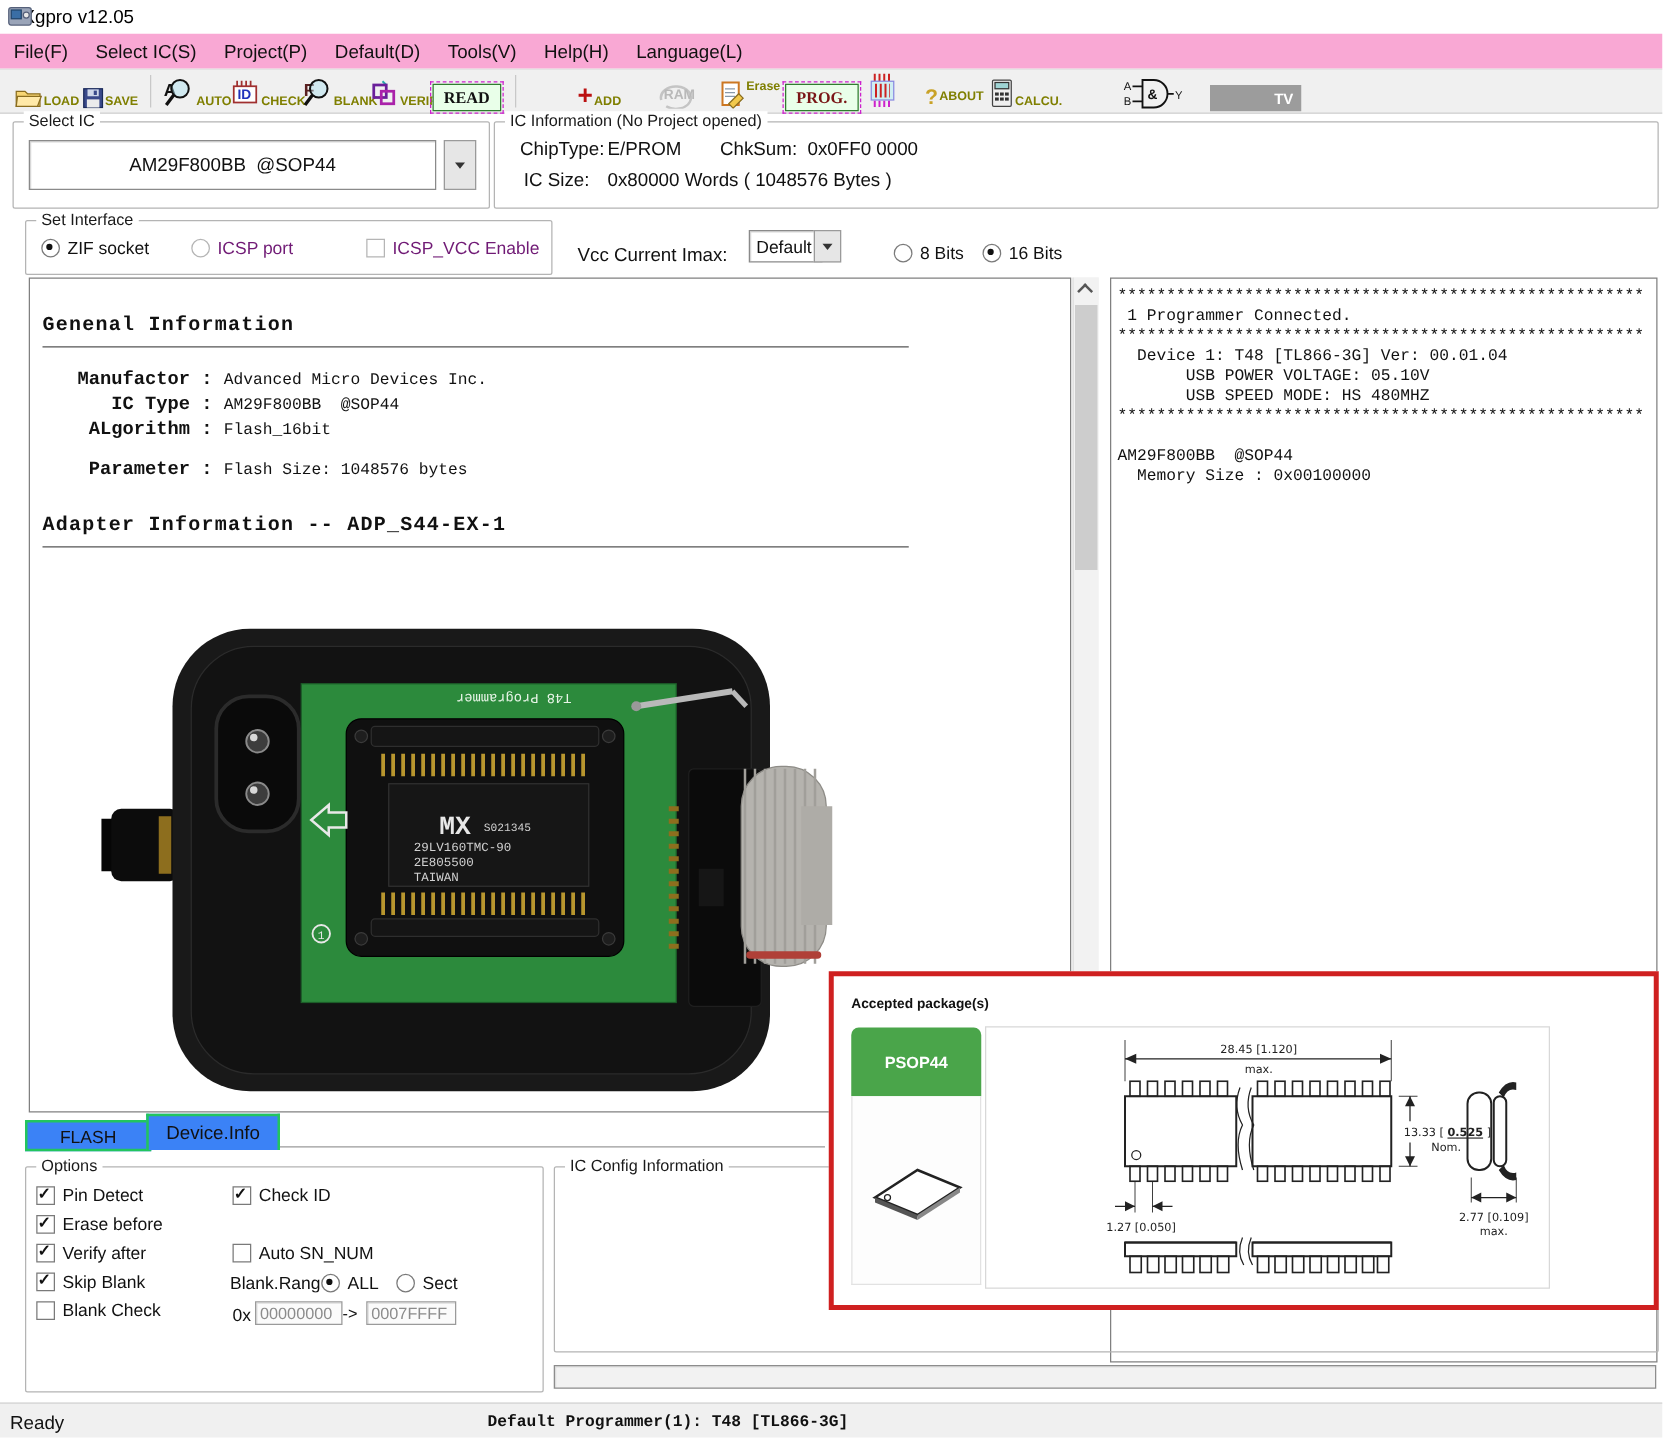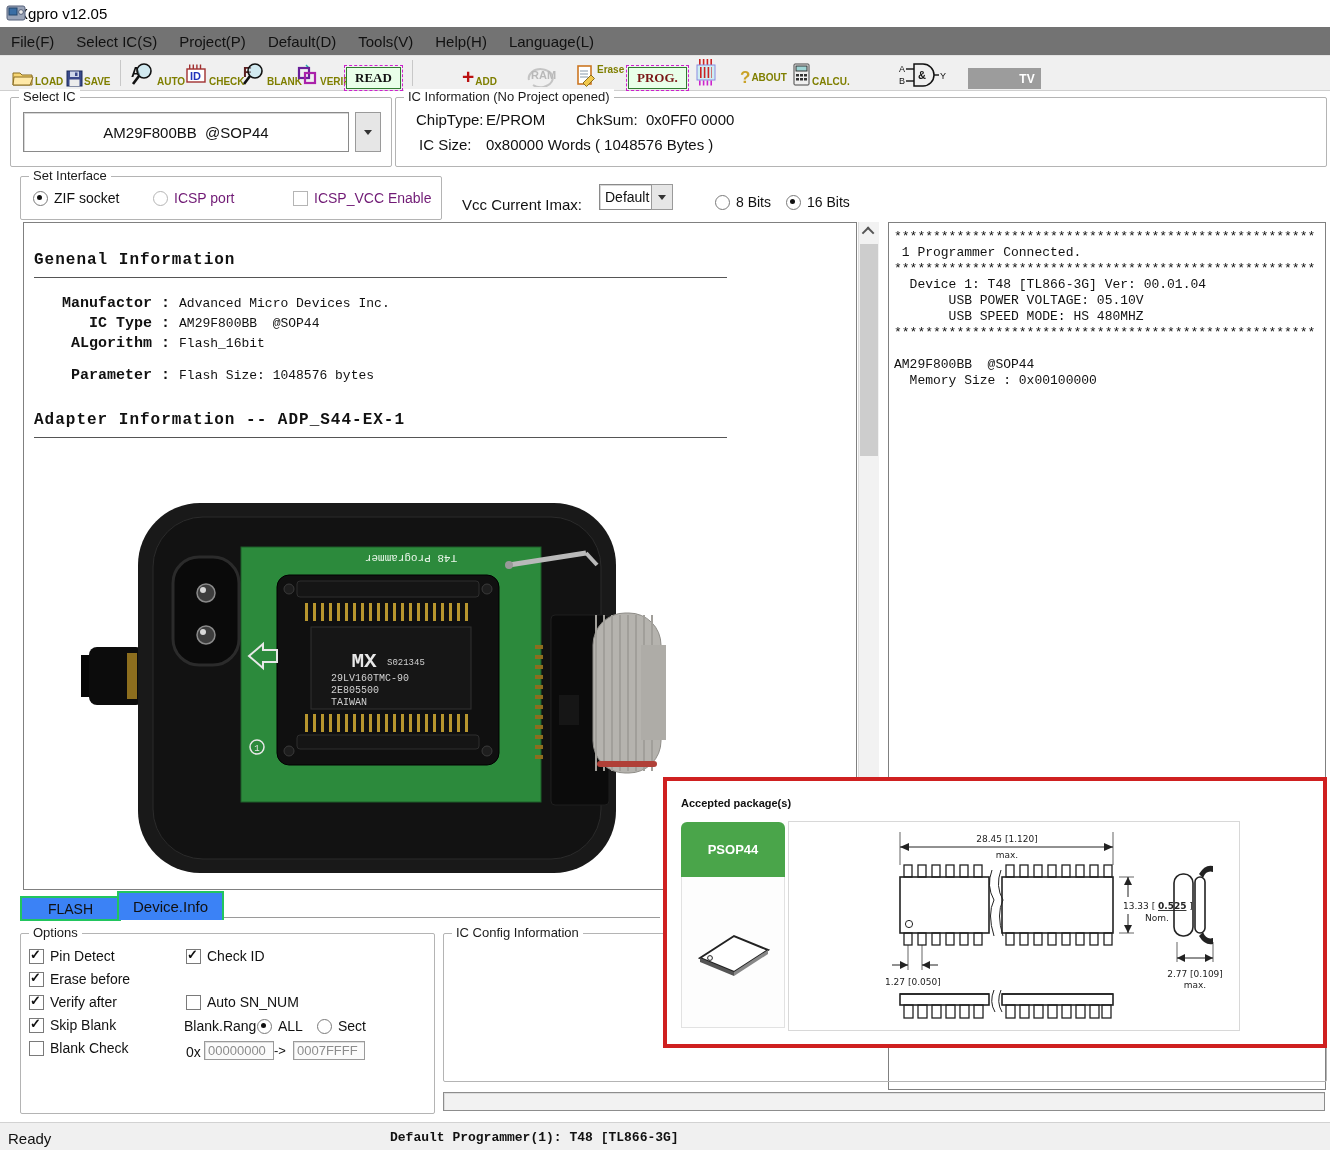--- a/index.html
+++ b/index.html
@@ -3,21 +3,21 @@
 <meta charset="utf-8">
 <style>
   html,body{margin:0;padding:0;}
   body{width:1330px;height:1150px;position:relative;background:#ffffff;
        font-family:"Liberation Sans",sans-serif;color:#111;overflow:hidden;}
   .abs{position:absolute;}
 
   
   .titlebar{left:0;top:0;width:1330px;height:27px;display:flex;align-items:center;background:#fff;}
   .titlebar .ttl{font-size:15px;margin-left:8px;color:#000;}
-  .menubar{left:0;top:27px;width:1330px;height:28px;display:flex;align-items:center;background:#737373;}
+  .menubar{left:0;top:27px;width:1330px;height:28px;display:flex;align-items:center;background:#f9a8d4;}
   .menubar span{font-size:15px;padding:0 11px;cursor:default;}
   .toolbar{left:0;top:55px;width:1330px;height:34px;background:#f0f0f0;
            border-top:1px solid #e3e3e3;border-bottom:1px solid #cfcfcf;}
   .tbitem{position:absolute;top:3px;height:28px;display:flex;align-items:flex-end;}
   .tblabel{font-size:10px;font-weight:bold;color:#7f7f00;margin-left:1px;line-height:11px;}
   .tbsep{position:absolute;top:4px;width:1px;height:26px;background:#c8c8c8;}
   .btn-frame{background:#e9ffe9;border:1px solid #2f7d2f;outline:1px dashed #cc22cc;outline-offset:1px;
              padding:2px 8px;font-weight:bold;font-size:13px;font-family:"Liberation Serif",serif;}
   .prog-text{color:#7a1616;}
   .add-plus{color:#bb1111;font-size:21px;font-weight:bold;line-height:20px;}

